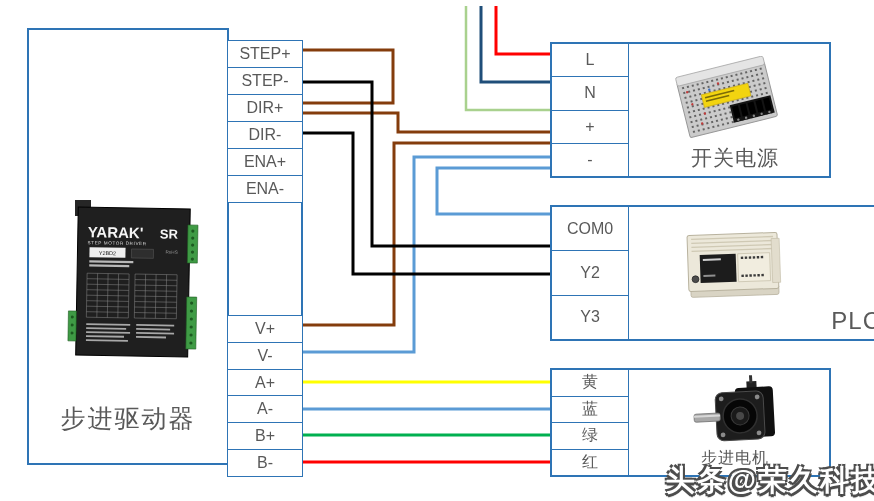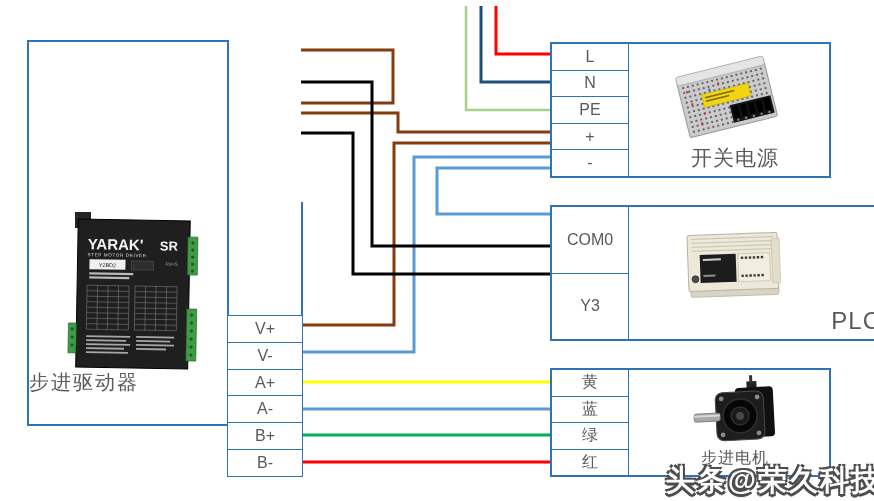--- a/index.html
+++ b/index.html
@@ -12,22 +12,22 @@
         display:flex;flex-direction:column;z-index:2;}
   .cell{flex:1;display:flex;align-items:center;justify-content:center;
         border-bottom:1px solid #2E74B5;font-size:16px;color:#595959;}
   .cell:last-child{border-bottom:none;}
   .sub-col{position:absolute;left:0;top:0;bottom:0;width:77px;border-right:1px solid #2E74B5;
            display:flex;flex-direction:column;box-sizing:border-box;}
   .box-label{position:absolute;left:89px;right:0;bottom:4px;text-align:center;
              font-size:21px;color:#595959;letter-spacing:1px;}
   .plc-label{font-size:24px;text-align:right;}
   .motor-label{font-size:16px;bottom:6px;}
-  .driver-label{position:absolute;left:0;right:0;bottom:28px;text-align:left;
-                font-size:20px;color:#595959;letter-spacing:2px;}
+  .driver-label{position:absolute;left:0;right:0;bottom:28px;text-align:center;
+                font-size:25px;color:#595959;letter-spacing:2px;}
   .dev-img{position:absolute;}
   #wires{position:absolute;left:0;top:0;z-index:1;pointer-events:none;}
   #watermark{
     position:absolute;right:-8px;bottom:0px;z-index:10;white-space:nowrap;
     font-size:29px;font-weight:bold;color:#fff;letter-spacing:2px;
     text-shadow:-2px 2px 0 #4d4d4d,2px 2px 0 #4d4d4d,-2px -2px 0 #4d4d4d,
                 2px -2px 0 #4d4d4d,0 3px 1px #3a3a3a;
   }
   svg text{font-family:"Liberation Sans",sans-serif;}
 </style>
@@ -47,21 +47,21 @@
       <polyline points="552,157 414,157 414,352 301,352" fill="none" stroke="#5B9BD5" stroke-width="3"></polyline>
       <polyline points="552,168 437,168 437,214 552,214" fill="none" stroke="#5B9BD5" stroke-width="3"></polyline>
       <polyline points="301,82 372,82 372,246 552,246" fill="none" stroke="#000000" stroke-width="3"></polyline>
       <polyline points="301,133 353,133 353,274 552,274" fill="none" stroke="#000000" stroke-width="3"></polyline>
       <polyline points="301,382 552,382" fill="none" stroke="#FFFF00" stroke-width="3"></polyline>
       <polyline points="301,409 552,409" fill="none" stroke="#5B9BD5" stroke-width="3"></polyline>
       <polyline points="301,435 552,435" fill="none" stroke="#00B050" stroke-width="3"></polyline>
       <polyline points="301,462 552,462" fill="none" stroke="#FF0000" stroke-width="3"></polyline>
     </svg>
 
-  <div class="box" style="left:27px;top:40px;width:202px;height:386px;">
+  <div class="box" style="left:27px;top:28px;width:202px;height:437px;">
     <svg class="dev-img" style="left:36px;top:170px;" width="135" height="160" viewBox="0 0 135 160">
       <rect x="10" y="0" width="16" height="16" fill="#262626"></rect>
       <g transform="rotate(1 68 80)">
         <rect x="12" y="8" width="112" height="148" fill="#1f1f1f" stroke="#000" stroke-width="1"></rect>
         <text x="22" y="38" font-size="15" font-weight="bold" fill="#f5f5f5">YARAK'</text>
         <text x="94" y="38" font-size="13" font-weight="bold" fill="#f5f5f5">SR</text>
         <text x="22" y="45" font-size="4.6" fill="#d8d8d8" letter-spacing="0.6">STEP MOTOR DRIVER</text>
         <text x="100" y="53" font-size="4.6" fill="#9a9a9a">RoHS</text>
         <rect x="24" y="48" width="36" height="10" fill="#efefef"></rect>
         <text x="42" y="55.5" font-size="5.5" fill="#222" text-anchor="middle">Y2BD2</text>
@@ -109,35 +109,42 @@
           <rect x="4" y="112" width="8" height="30" fill="#3f9b45" stroke="#1c5a20" stroke-width="0.6"></rect>
           <circle cx="8" cy="118" r="1.5" fill="#1c5a20"></circle>
             <circle cx="8" cy="126" r="1.5" fill="#1c5a20"></circle>
           <circle cx="8" cy="134" r="1.5" fill="#1c5a20"></circle>
         </g>
       </g>
     </svg>
     <div class="driver-label">步进驱动器</div>
   </div>
 
+  <div class="tcol" style="left:227px;top:40px;width:76px;height:163px;">
+    <div class="cell">STEP+</div>
+    <div class="cell">STEP-</div>
+    <div class="cell">DIR+</div>
+    <div class="cell">DIR-</div>
+    <div class="cell">ENA+</div>
+    <div class="cell">ENA-</div>
+  </div>
 
   <div class="tcol" style="left:227px;top:315px;width:76px;height:162px;">
     <div class="cell">V+</div>
     <div class="cell">V-</div>
     <div class="cell">A+</div>
     <div class="cell">A-</div>
     <div class="cell">B+</div>
     <div class="cell">B-</div>
   </div>
 
   <div class="box" style="left:550px;top:42px;width:281px;height:136px;">
     <div class="sub-col">
       <div class="cell">L</div>
       <div class="cell">N</div>
-      <div class="cell">PE</div>
       <div class="cell">+</div>
       <div class="cell">-</div>
     </div>
     <svg class="dev-img" style="left:118px;top:12px;" width="112" height="86" viewBox="0 0 112 86">
       <defs>
         <pattern id="holes" width="5" height="5" patternUnits="userSpaceOnUse">
           <circle cx="2" cy="2" r="1.1" fill="#4a4a4a"></circle>
         </pattern>
       </defs>
       <g transform="rotate(-14 56 43)">
@@ -165,20 +172,21 @@
           <circle cx="87" cy="66" r="1.2" fill="#888"></circle>
         <circle cx="95" cy="66" r="1.2" fill="#888"></circle>
       </g>
     </svg>
     <div class="box-label">开关电源</div>
   </div>
 
   <div class="box" style="left:550px;top:205px;width:333px;height:136px;">
     <div class="sub-col">
       <div class="cell">COM0</div>
+      <div class="cell">Y2</div>
       <div class="cell">Y3</div>
     </div>
     <svg class="dev-img" style="left:120px;top:13px;" width="118" height="88" viewBox="0 0 118 88">
       <g transform="rotate(-2 59 44)">
         <rect x="18" y="66" width="88" height="10" rx="2" fill="#d9d4c4" stroke="#b8b29e" stroke-width="0.8"></rect>
         <rect x="16" y="14" width="90" height="56" rx="2" fill="#ece8da" stroke="#b8b29e" stroke-width="1"></rect>
         <path d="M20 18 H102 M20 22 H102 M20 26 H102 M20 30 H102" stroke="#cfc9b4" stroke-width="1.4"></path>
         <rect x="28" y="34" width="36" height="28" fill="#1c1c1c"></rect>
         <rect x="31" y="38" width="18" height="2" fill="#cfcfcf"></rect>
         <rect x="31" y="54" width="12" height="2" fill="#8f8f8f"></rect>

